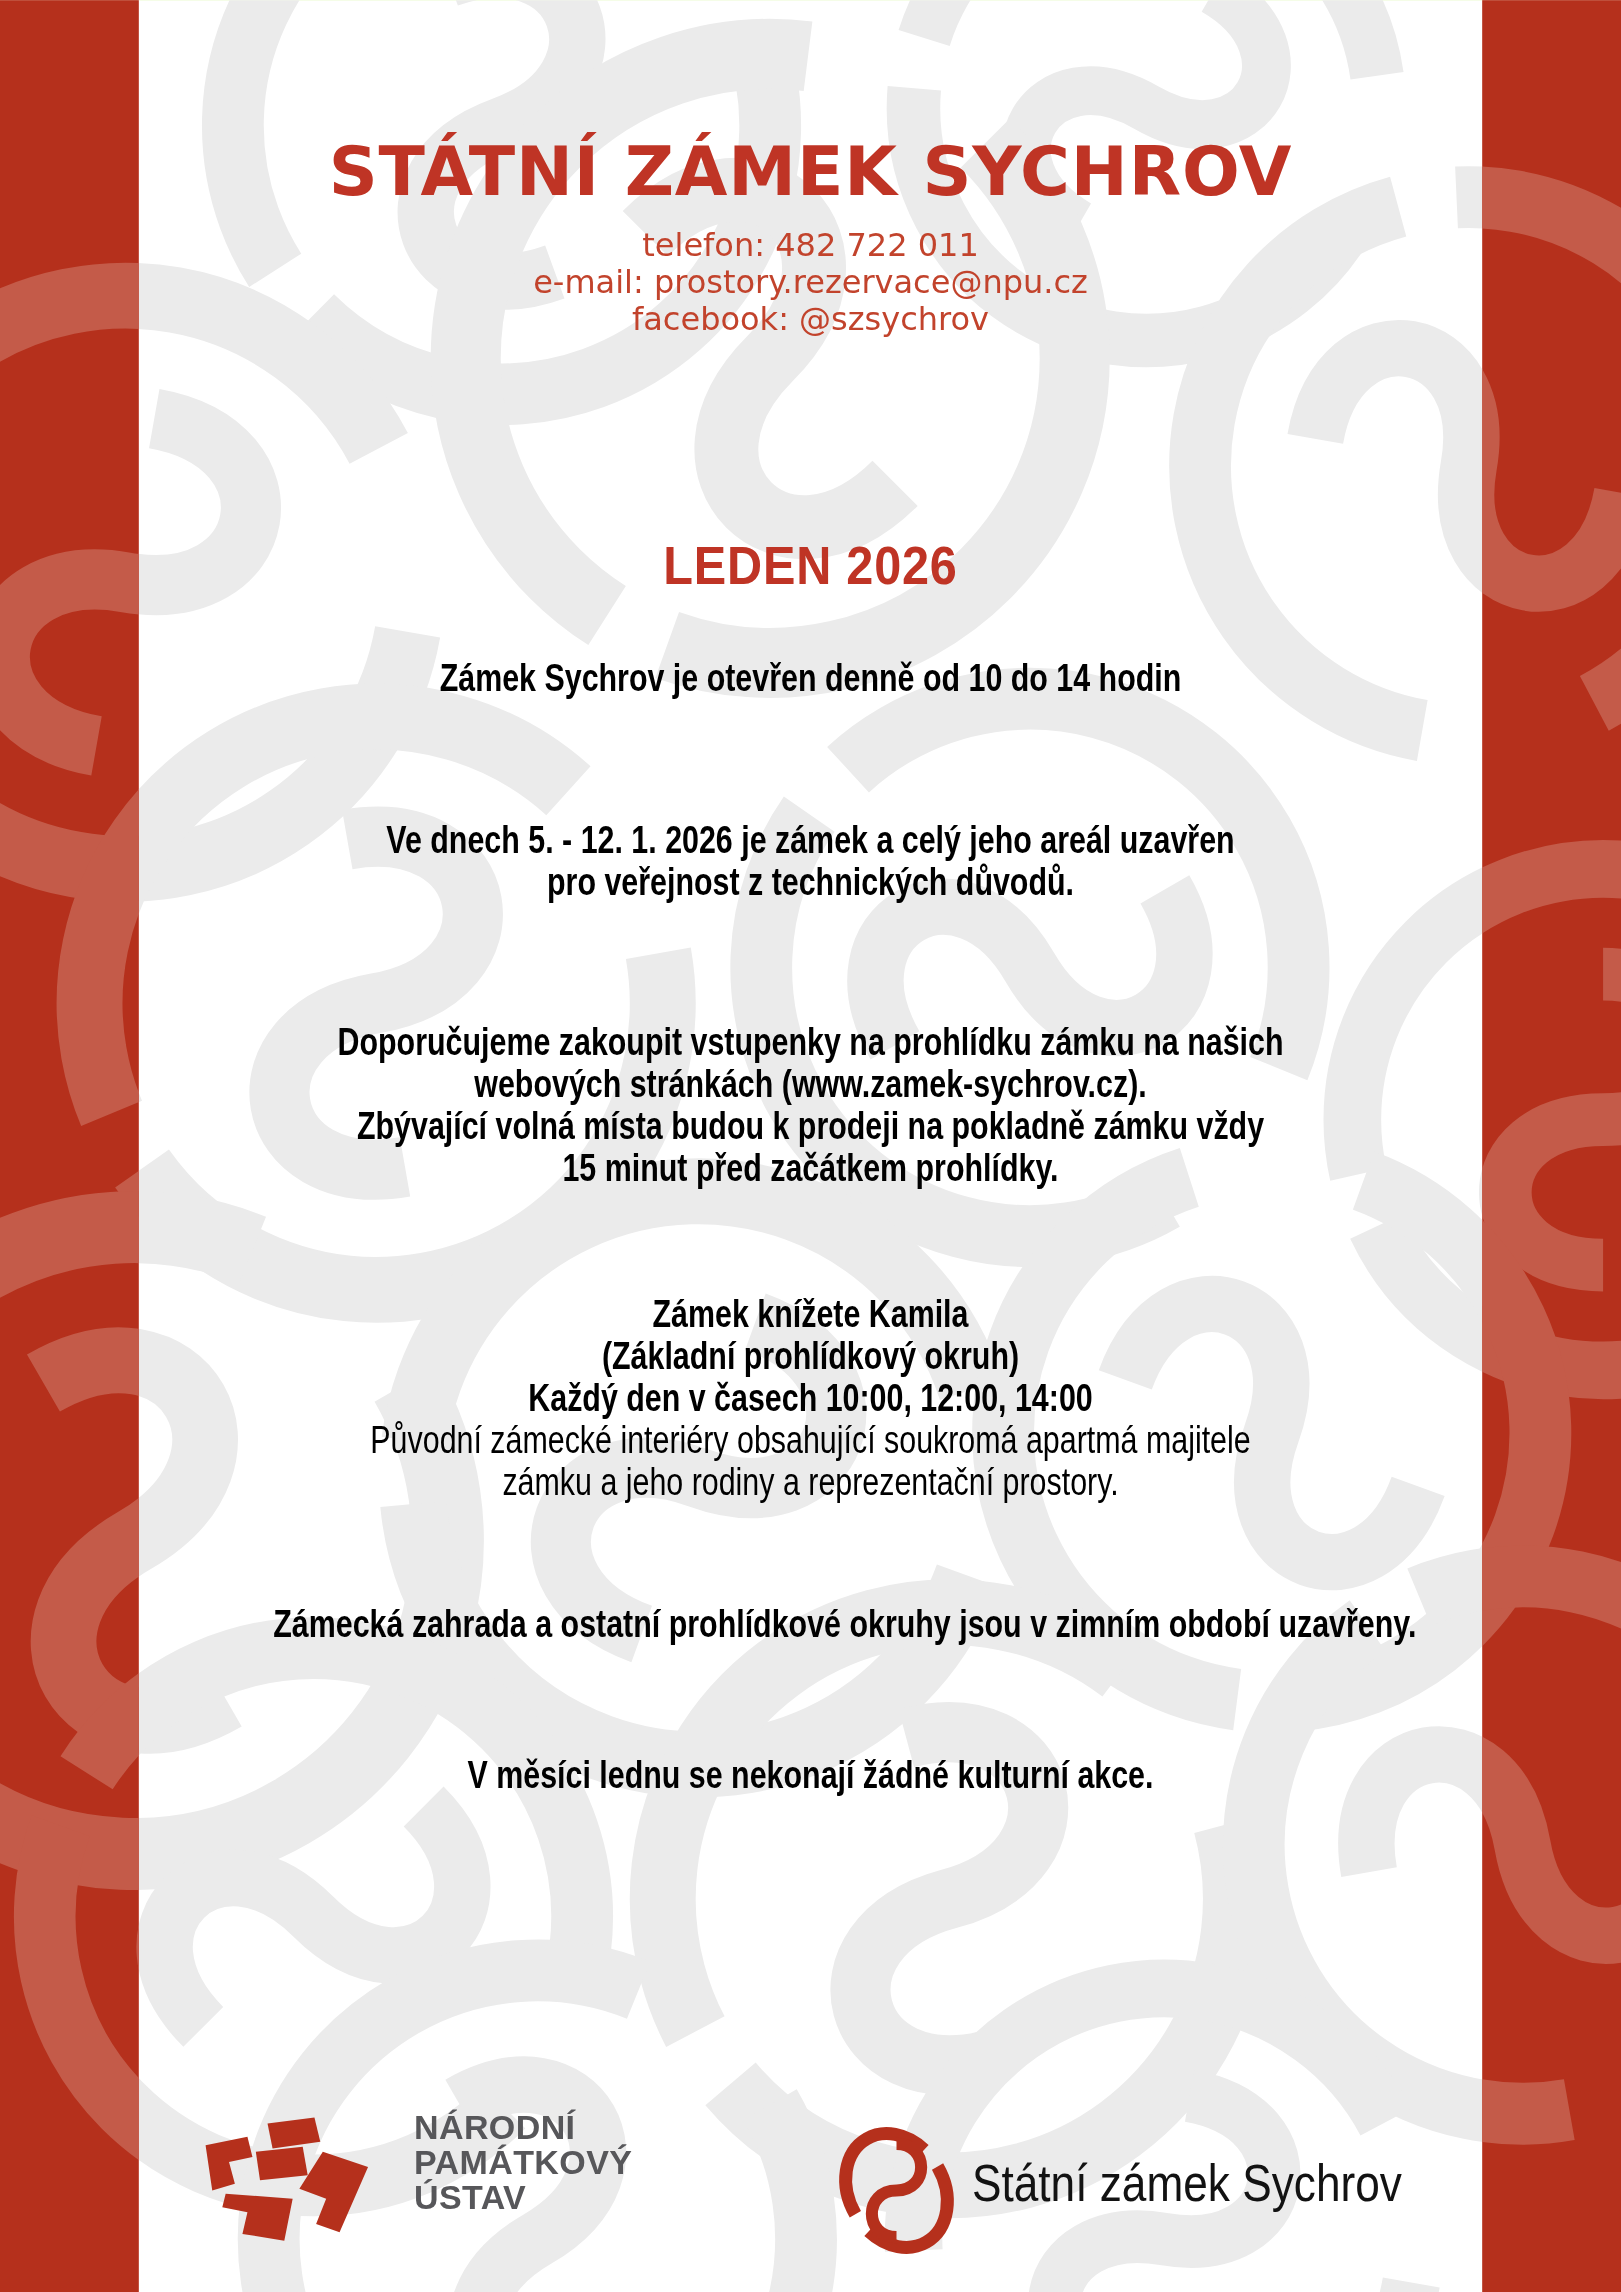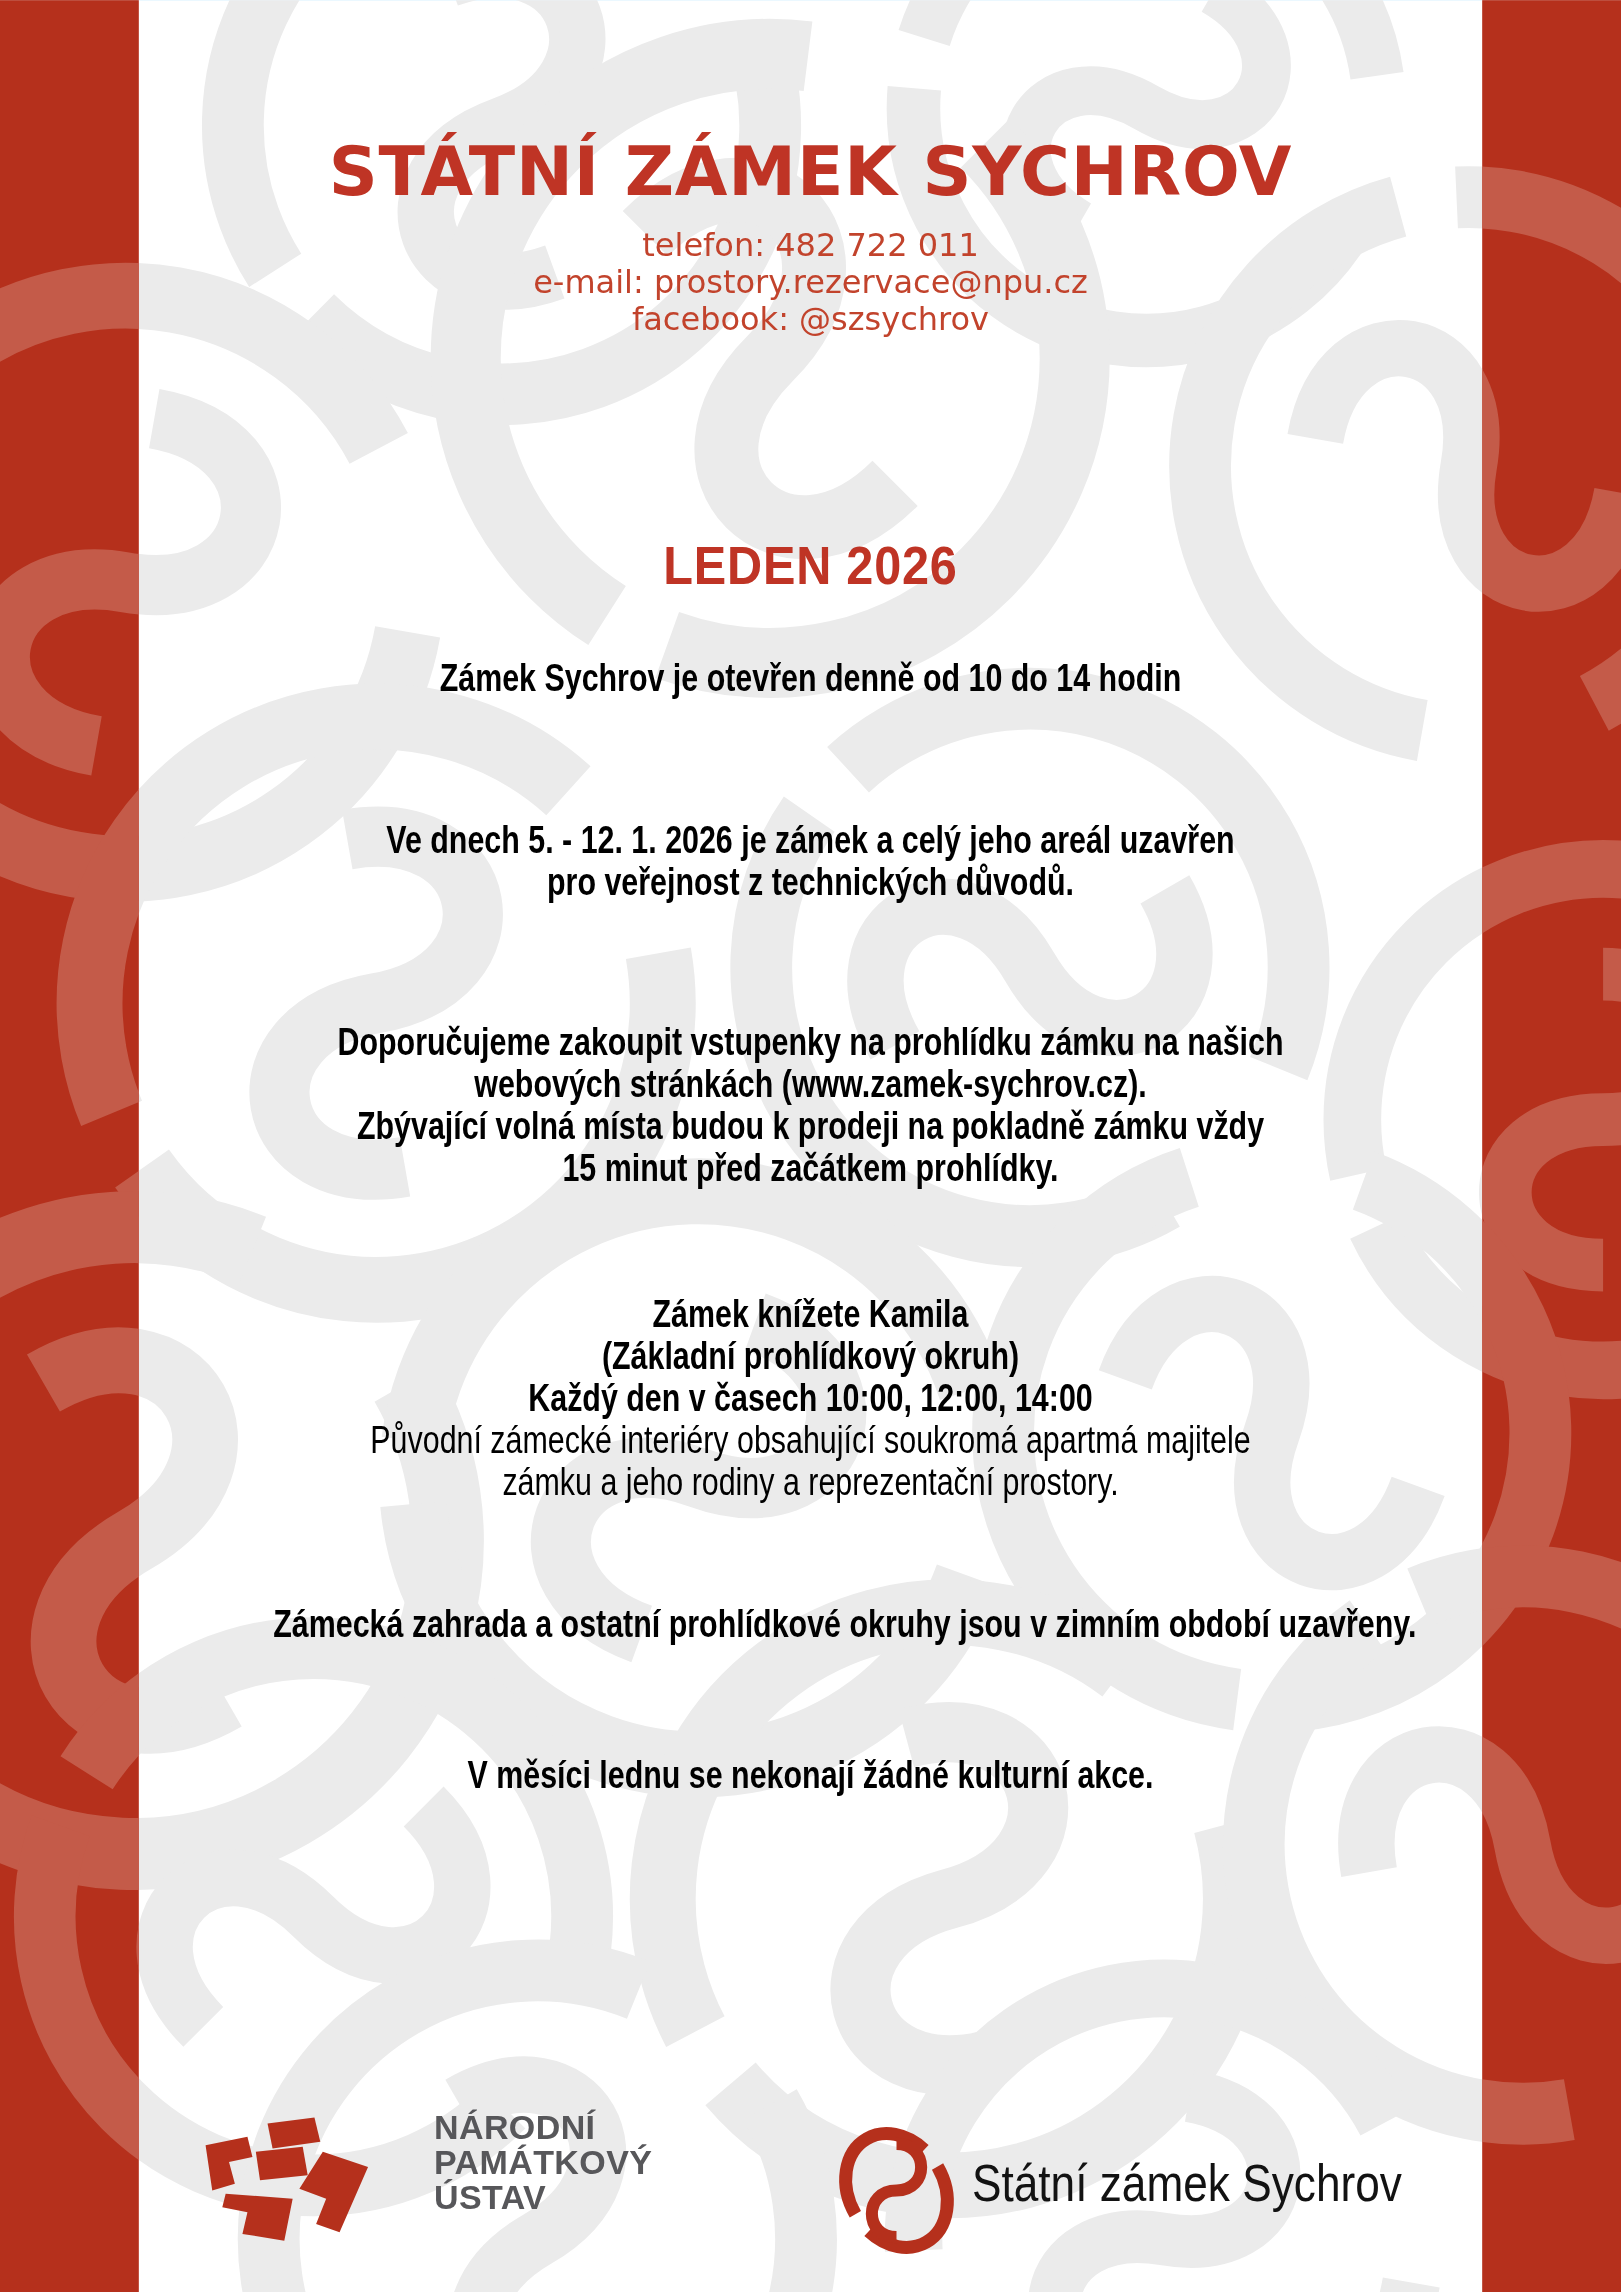--- a/index.html
+++ b/index.html
@@ -1,17 +1,17 @@
 <!DOCTYPE html>
 <html style="font-size:14.3px"><head>
 <meta charset="utf-8">
 <style>
   html,body{margin:0;padding:0;background:#888;}
   .page{
-    position:relative;width:1621px;height:2293px;background:#7dd3fc;
+    position:relative;width:1621px;height:2293px;background:#bef264;
     overflow:hidden;font-family:"Liberation Sans",sans-serif;
   }
   .bg{position:absolute;left:0;top:0;z-index:0;}
   .layer{position:absolute;left:0;top:0;width:100%;height:100%;z-index:1;}
   .block{position:absolute;left:139px;width:1343px;text-align:center;}
   .line{white-space:nowrap;}
   .title{
     top:86px;font-family:"DejaVu Sans",sans-serif;font-weight:bold;
     font-size:68px;color:#bf3425;letter-spacing:0.9px;
   }
@@ -29,21 +29,21 @@
   }
   .normal{font-weight:normal;}
   .p1{top:657px;}
   .p2{top:819px;}
   .p3{top:1021px;}
   .p4{top:1293px;}
   .p5{top:1603px;}
   .p6{top:1754px;}
   .npu-logo{position:absolute;left:197px;top:2115px;}
   .npu-text{
-    position:absolute;left:434px;top:2110px;text-align:left;
+    position:absolute;left:414px;top:2110px;text-align:left;
     font-weight:bold;font-size:34px;line-height:35px;color:#57575a;letter-spacing:0.4px;
   }
   .sy-logo{position:absolute;left:836px;top:2117px;}
   .sy-text{
     position:absolute;left:972px;top:2153px;font-size:52px;color:#121212;
     transform:scaleX(0.85);transform-origin:0 0;white-space:nowrap;
   }
 </style>
 </head>
 <body>

